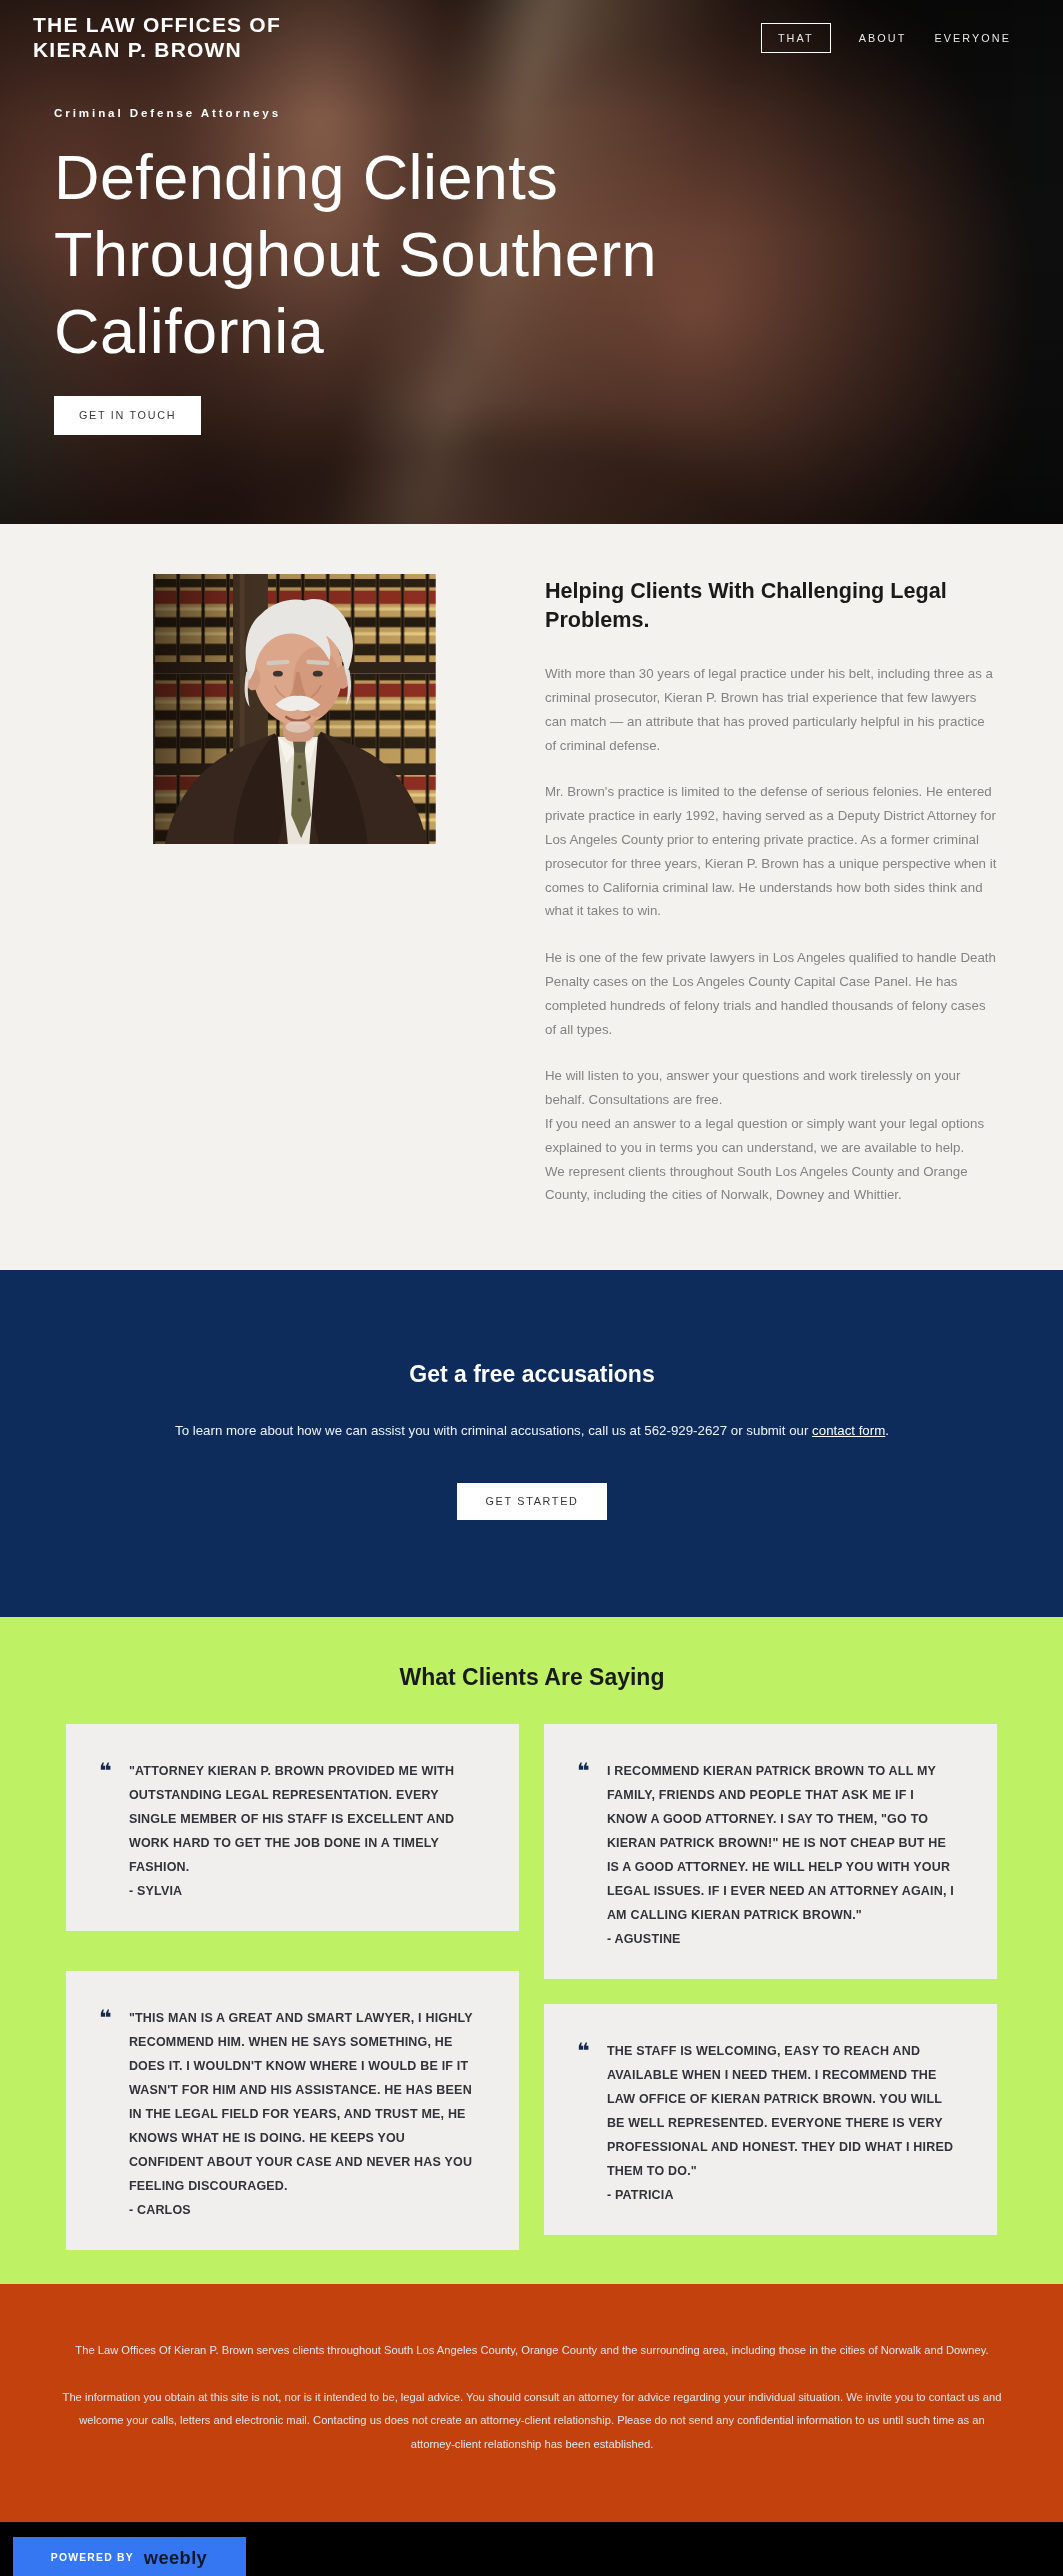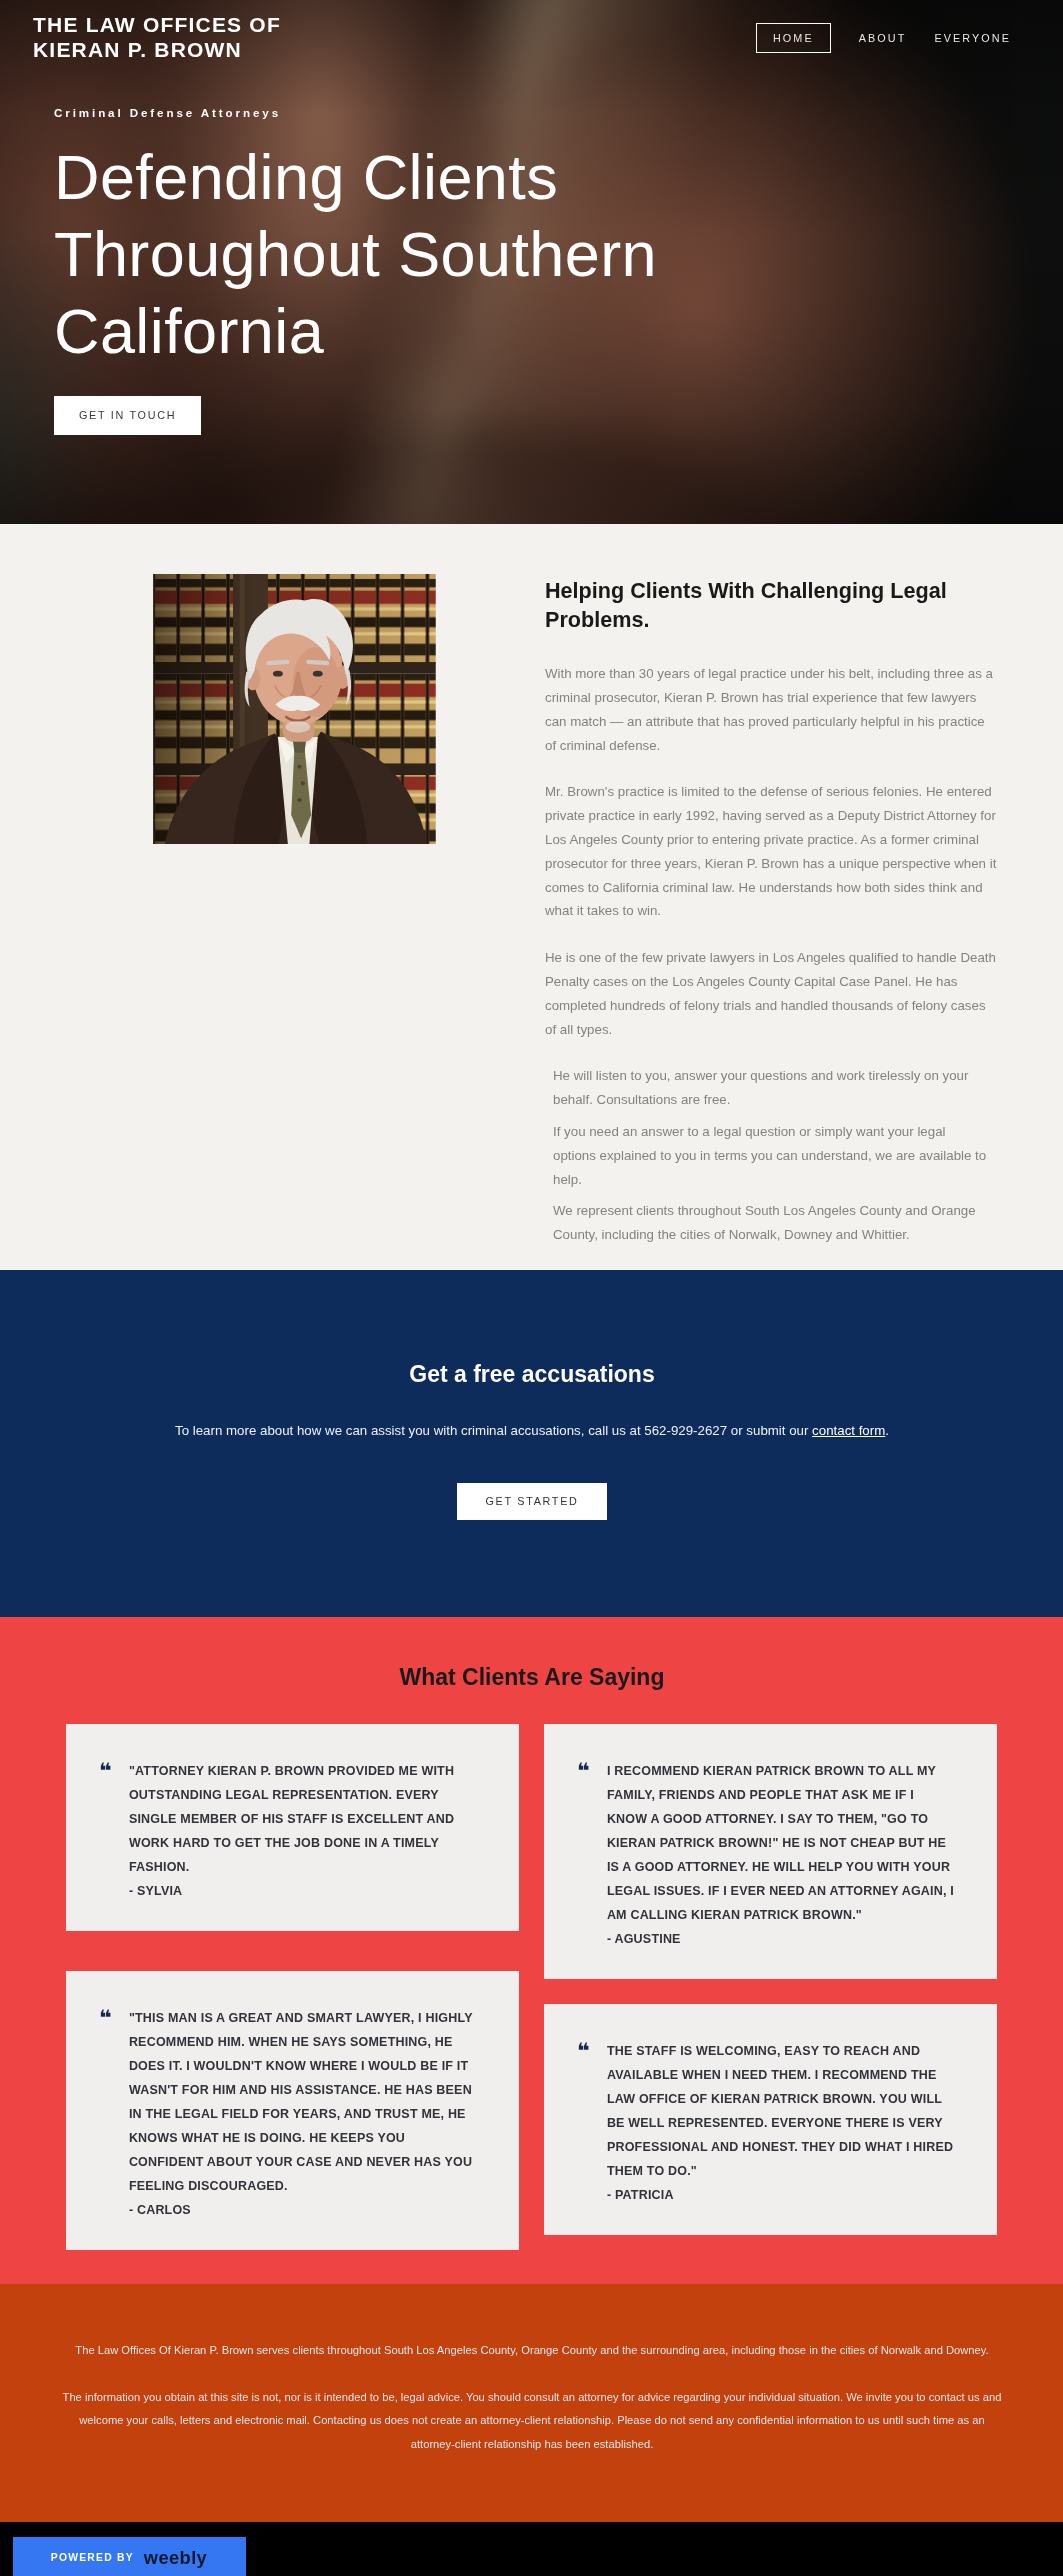--- a/index.html
+++ b/index.html
@@ -37,32 +37,32 @@
     font-size: 10.8px; letter-spacing: 1.7px; padding: 13.3px 25px; border: none; cursor: pointer;
     font-family: inherit; }
 
   
   .about { height: 746px; background: #f4f2ef; padding: 50px 66px 0 153px; display: flex; }
   .about-photo { width: 283px; height: 270px; flex: none; }
   .about-photo svg { display: block; }
   .about-text { width: 453px; margin-left: 109px; flex: none; }
   .about-h2 { color: #1a1a1a; font-size: 21.6px; font-weight: 700; line-height: 1.32; margin: 3.3px 0 28px; width: 432px; }
   .about-text p { color: #838381; font-size: 13.3px; line-height: 1.79; margin: 0 0 23px; }
-  .about-text p.tight { margin: 8px; }
+  .about-text p.tight { margin: 0; }
 
   
   .cta { height: 347px; background: #0d2c5b; text-align: center; color: #ffffff; padding-top: 91px; }
   .cta-h2 { font-size: 23px; font-weight: 700; margin: 0 0 32px; }
   .cta-sub { font-size: 13.3px; color: #eef2f8; margin: 0 auto; max-width: 798px; line-height: 1.7; }
   .cta-link { color: #ffffff; font-weight: 400; text-decoration: underline; cursor: pointer; }
   .cta-btn { display: inline-block; margin-top: 40px; background: #ffffff; color: #333333;
     font-size: 10.8px; letter-spacing: 1.7px; padding: 12.5px 28px; border: none; cursor: pointer; font-family: inherit; }
 
   
-  .testimonials { height: 667px; background: #ef4444; padding: 47px 66px 0; }
+  .testimonials { height: 667px; background: #bef264; padding: 47px 66px 0; }
   .t-h2 { text-align: center; color: #1a1a1a; font-size: 23px; font-weight: 700; margin: 0 0 33px; }
   .t-cols { display: flex; gap: 25px; }
   .t-col { width: 453px; flex: none; }
   .card { background: #f0efee; padding: 35px 40px 28px 33px; display: flex; gap: 8.3px; }
   .t-col-left .card { margin-bottom: 40px; }
   .t-col-right .card { margin-bottom: 25px; }
   .q-icon { flex: none; width: 21.6px; color: #13294e; font-size: 21.6px; line-height: 1.1; font-weight: 700;
     font-family: "DejaVu Sans", sans-serif; }
   .card-body { flex: 1; }
   .card-quote, .card-author { color: #32323a; font-size: 12.5px; font-weight: 700; letter-spacing: 0.2px;
@@ -89,21 +89,21 @@
   <header class="hero">
     <div class="hero-bg"></div>
     <div class="hero-shade"></div>
 
     <div class="topbar">
       <div class="brand">
         <div>THE LAW OFFICES OF</div>
         <div>KIERAN P. BROWN</div>
       </div>
       <nav class="nav">
-        <span class="nav-item active">HOME</span>
+        <span class="nav-item active">THAT</span>
         <span class="nav-item">ABOUT</span>
         <span class="nav-item">EVERYONE</span>
       </nav>
     </div>
 
     <div class="hero-content">
       <div class="kicker">Criminal Defense Attorneys</div>
       <h1 class="hero-h1">Defending Clients Throughout Southern California</h1>
       <button class="hero-btn">GET IN TOUCH</button>
     </div>

